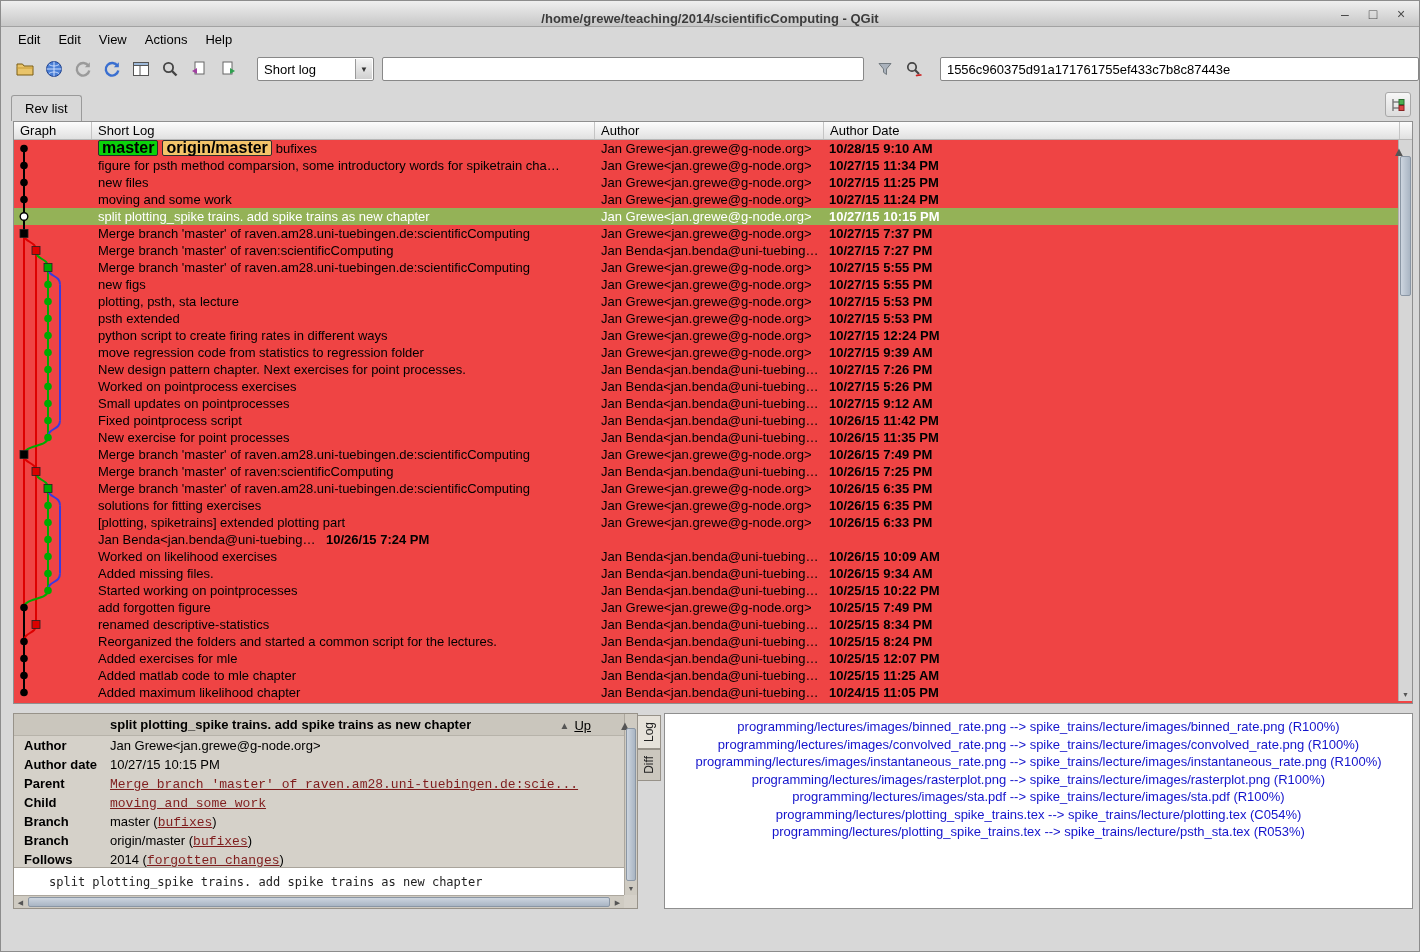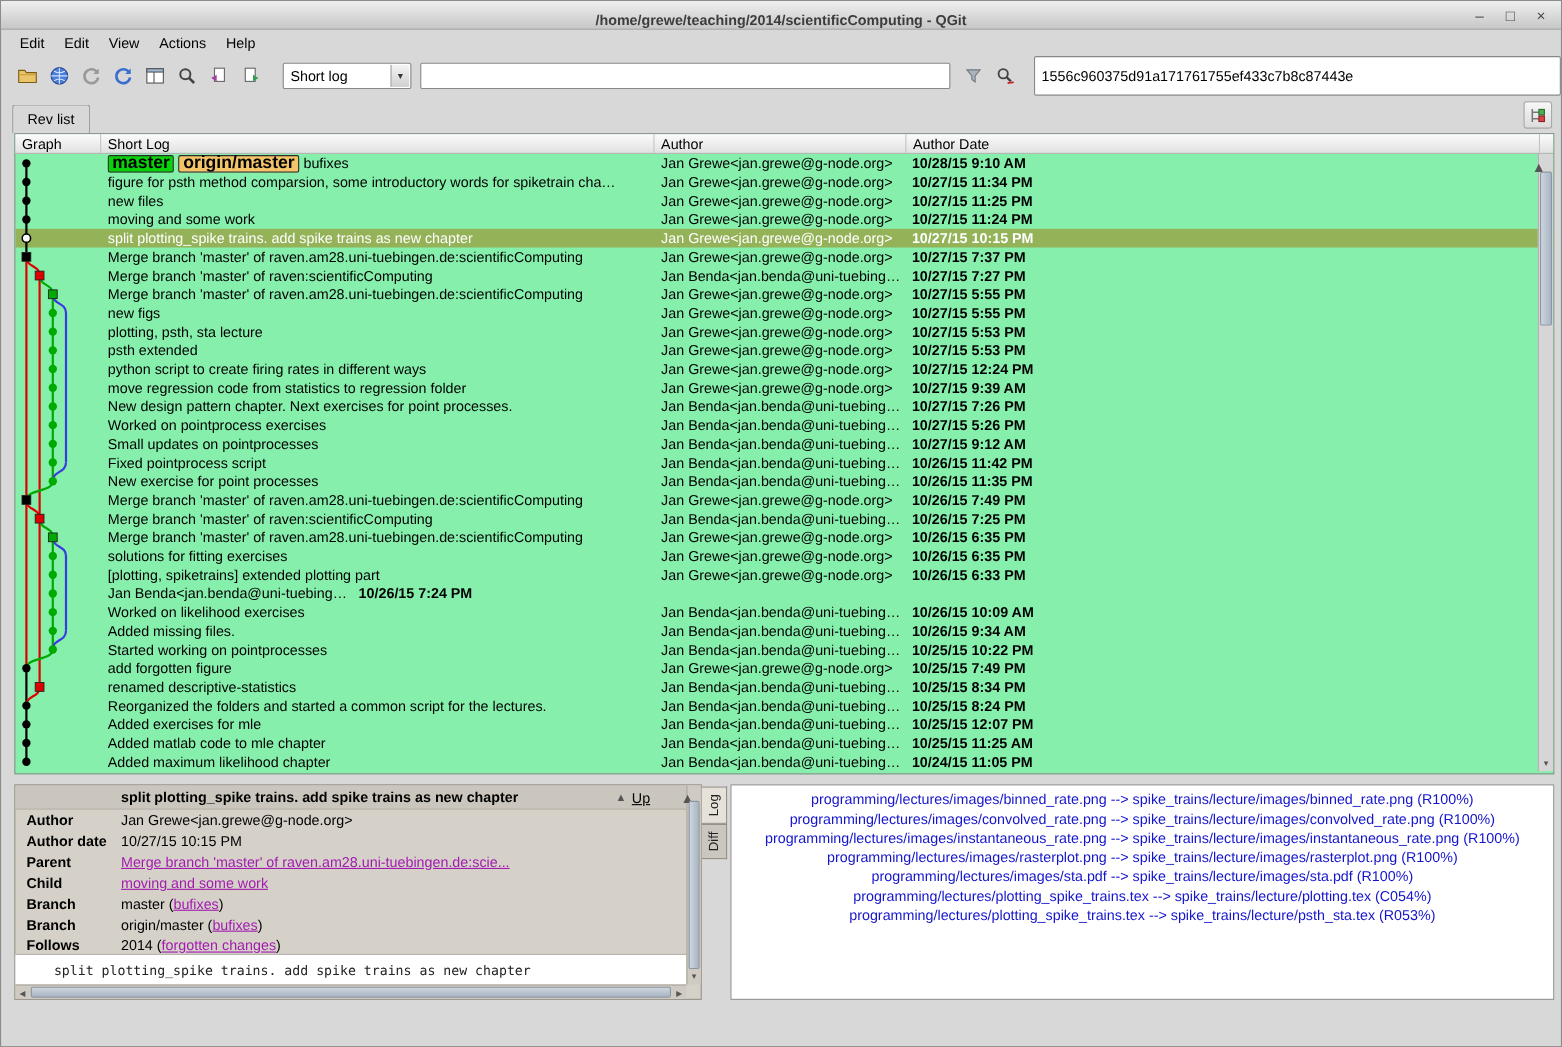--- a/index.html
+++ b/index.html
@@ -22,32 +22,32 @@
 
   
   .toolbar { position:absolute; top:50px; left:0; right:0; height:36px; display:flex; align-items:center; padding-left:10px; }
   .tbtn { width:27px; height:26px; display:flex; align-items:center; justify-content:center; margin-right:2px; border-radius:3px; }
   .combo { width:118px; height:24px; background:#fff; border:1px solid #888; display:flex; align-items:center;
     font-size:13px; padding-left:6px; position:relative; margin:0 8px 0 14px; border-radius:2px; }
   .combo .arrowbox { position:absolute; right:1px; top:1px; bottom:1px; width:17px;
     background:linear-gradient(#f4f4f4,#d0d0d0); border-left:1px solid #999; display:flex; align-items:center; justify-content:center; font-size:8px; color:#333; }
   .search { width:487px; height:24px; border:1px solid #888; background:#fff; margin-right:8px;
     font:13px "Liberation Sans",sans-serif; padding:0 5px; border-radius:2px; }
-  .sha { width:484px; height:36px; border:1px solid #888; background:#fff;
+  .sha { width:484px; height:24px; border:1px solid #888; background:#fff;
     font:13px "Liberation Sans",sans-serif; padding:0 6px; margin-left:10px; border-radius:2px; }
 
   
   .tabbar { position:absolute; top:86px; left:0; right:0; height:34px; }
   .tab { position:absolute; left:10px; bottom:0; height:26px; padding:0 13px; background:#d8d8d8;
     border:1px solid #9a9a9a; border-bottom:none; border-radius:3px 3px 0 0; font-size:13px; display:flex; align-items:center; }
   .tree-btn { position:absolute; right:8px; top:5px; width:26px; height:25px; border:1px solid #a8a8a8; border-radius:3px;
     background:linear-gradient(#f7f7f7,#dcdcdc); display:flex; align-items:center; justify-content:center; }
 
   
-  .revlist { position:absolute; left:12px; top:120px; width:1400px; height:583px; border:1px solid #8f8f8f; background:#86efac; }
+  .revlist { position:absolute; left:12px; top:120px; width:1400px; height:583px; border:1px solid #8f8f8f; background:#ef4444; }
   .thead { display:flex; height:18px; background:linear-gradient(#fcfcfc,#e1e1e1); border-bottom:1px solid #b6b6b6; font-size:13px; }
   .th { border-right:1px solid #c4c4c4; padding-left:6px; display:flex; align-items:center; overflow:hidden; }
   .tbody { position:relative; height:561px; overflow:hidden; }
   .trow { display:flex; height:17px; line-height:17px; font-size:13px; white-space:nowrap; }
   .trow.selected { background:#94b257; color:#fff; }
   .cell { overflow:hidden; }
   .cell.graph { width:78px; flex:none; }
   .cell.log { width:503px; flex:none; padding-left:6px; }
   .cell.author { width:229px; flex:none; padding-left:6px; }
   .cell.date { flex:1; padding-left:5px;font-weight:bold; }
@@ -66,21 +66,21 @@
   .details { position:absolute; left:12px; top:712px; width:625px; height:196px; background:#d5d1c9; border:1px solid #979289; }
   .dheader { height:22px; background:#cac6bd; display:flex; align-items:center; font-size:13px; border-bottom:1px solid #b7b3aa; position:relative; }
   .dtitle { font-weight:bold; margin-left:96px; white-space:nowrap; overflow:hidden; }
   .up { position:absolute; right:46px; top:0; height:22px; display:flex; gap:5px; align-items:center; font-size:13px; }
   .up .arrow { font-size:10px; color:#555; }
   .up .lbl { text-decoration:underline; }
   .drows { position:absolute; top:22px; left:0; right:13px; }
   .drow { display:flex; height:19px; line-height:19px; font-size:13px; white-space:nowrap; }
   .dlabel { width:96px; flex:none; font-weight:bold; padding-left:10px; }
   .dvalue { flex:1; overflow:hidden; }
-  .dlink { color:#a21caf; text-decoration:underline; }
+  .dlink { color:#7f1d1d; text-decoration:underline;font-family:Liberation Mono, monospace; }
   .dmsg { position:absolute; left:0; right:13px; bottom:13px; height:28px; background:#fff; border-top:1px solid #a9a49b;
     font:12px "DejaVu Sans Mono",monospace; padding:7px 0 0 35px; color:#222; white-space:nowrap; overflow:hidden; }
   .dvscroll { position:absolute; right:0; top:0; bottom:13px; width:13px; background:#cfcbc2; border-left:1px solid #aca79e; }
   .dhscroll { position:absolute; left:0; right:13px; bottom:0; height:13px; background:#cfcbc2; border-top:1px solid #aca79e; }
   .dvthumb { position:absolute; left:1px; right:1px; top:14px; bottom:14px; background:linear-gradient(90deg,#cdd5df,#a9b5c3); border:1px solid #8a96a4; border-radius:2px; }
   .dhthumb { position:absolute; top:1px; bottom:1px; left:14px; right:14px; background:linear-gradient(#cdd5df,#a9b5c3); border:1px solid #8a96a4; border-radius:2px; }
 
   .sidetabs { position:absolute; left:637px; top:712px; width:26px; height:196px; padding-top:2px; }
   .vtab { width:23px; border:1px solid #979289; border-left:none; background:#cbc7be;
     display:flex; align-items:center; justify-content:center; font-size:12px; color:#222; }

